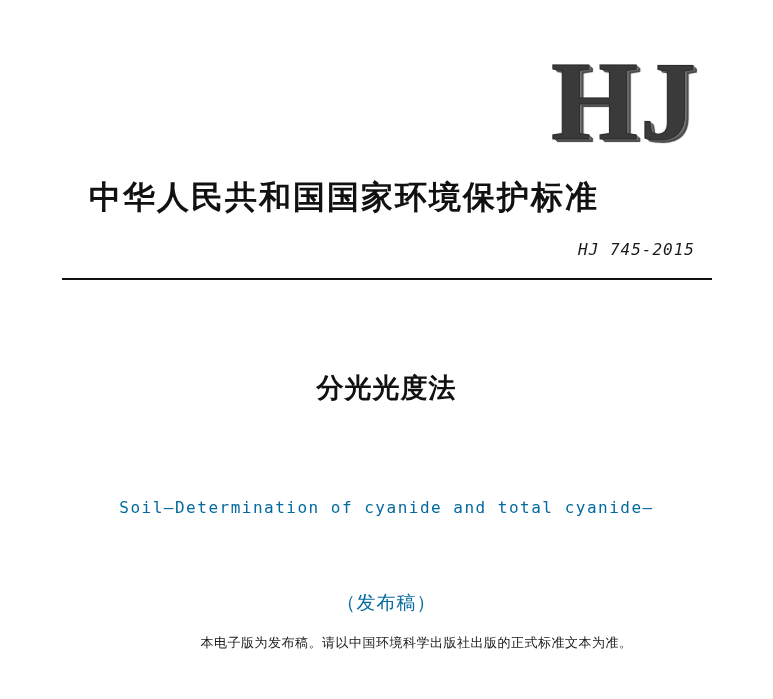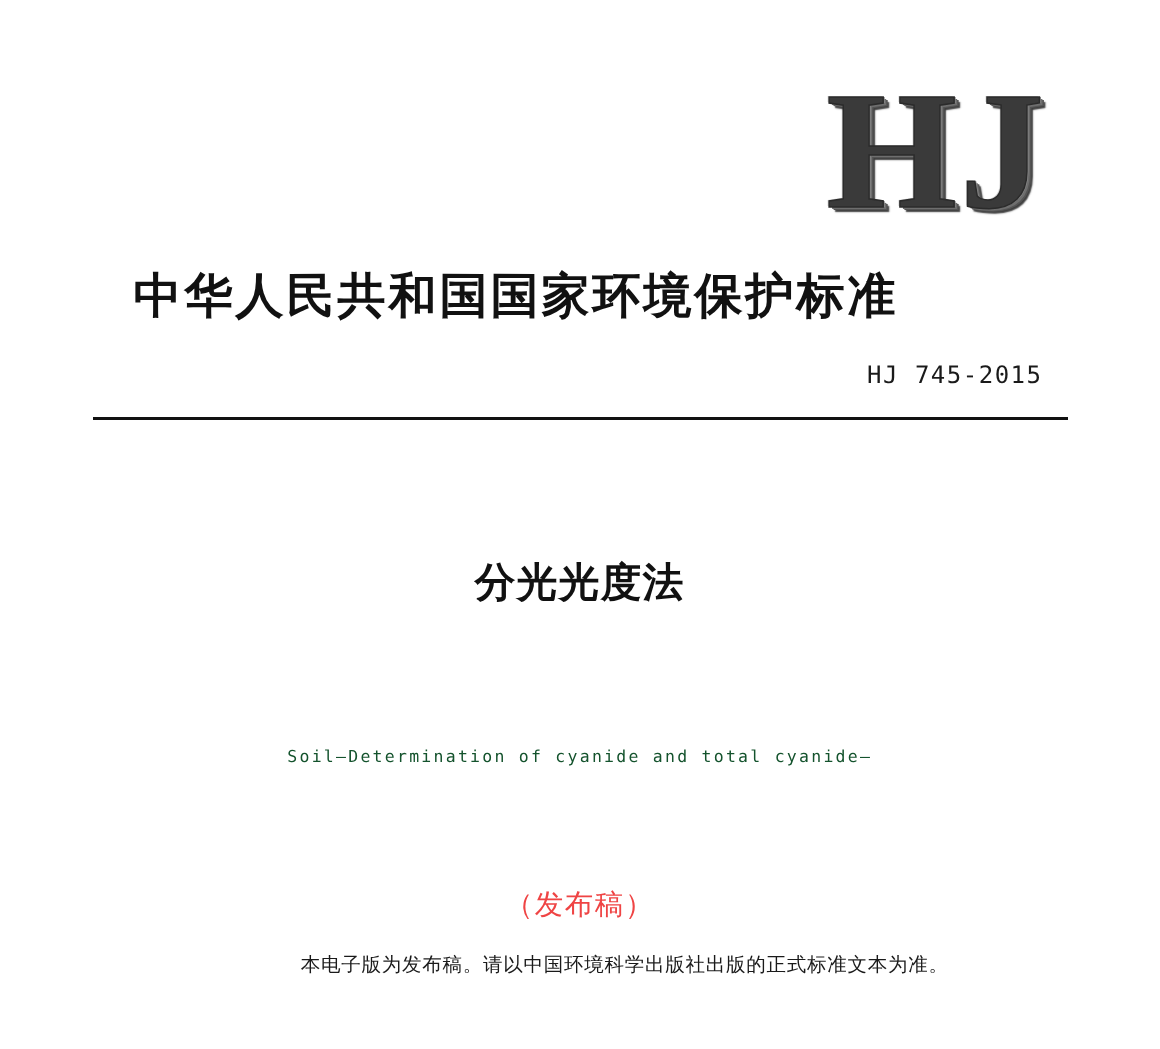--- a/index.html
+++ b/index.html
@@ -63,20 +63,21 @@
 
   
   .std-number {
     position: absolute;
     top: 240px;
     right: 78px;
     font-family: "DejaVu Sans Mono", monospace;
     font-size: 16px;
     letter-spacing: 1px;
     color: #1a1a1a;
+    font-style: italic;
   }
 
   
   .rule {
     position: absolute;
     top: 278px;
     left: 62px;
     width: 650px;
     height: 2px;
     background: #111111;
@@ -99,39 +100,39 @@
   }
 
   
   .en-title {
     position: absolute;
     top: 498px;
     left: 0;
     width: 773px;
     text-align: center;
     font-family: "DejaVu Sans Mono", monospace;
-    font-size: 11px;
+    font-size: 16px;
     letter-spacing: 1.5px;
-    color: #14532d;
+    color: #0369a1;
   }
   .en-title .line2 {
     margin-top: 22px;
   }
 
   
   .draft {
     position: absolute;
     top: 590px;
     left: 0;
     width: 773px;
     text-align: center;
     font-family: "DejaVu Sans", sans-serif;
     font-size: 19px;
     letter-spacing: 1px;
-    color: #ef4444;
+    color: #0369a1;
   }
 
   
   .footnote {
     position: absolute;
     top: 634px;
     left: 0;
     width: 773px;
     text-align: center;
     font-family: "DejaVu Sans", sans-serif;

